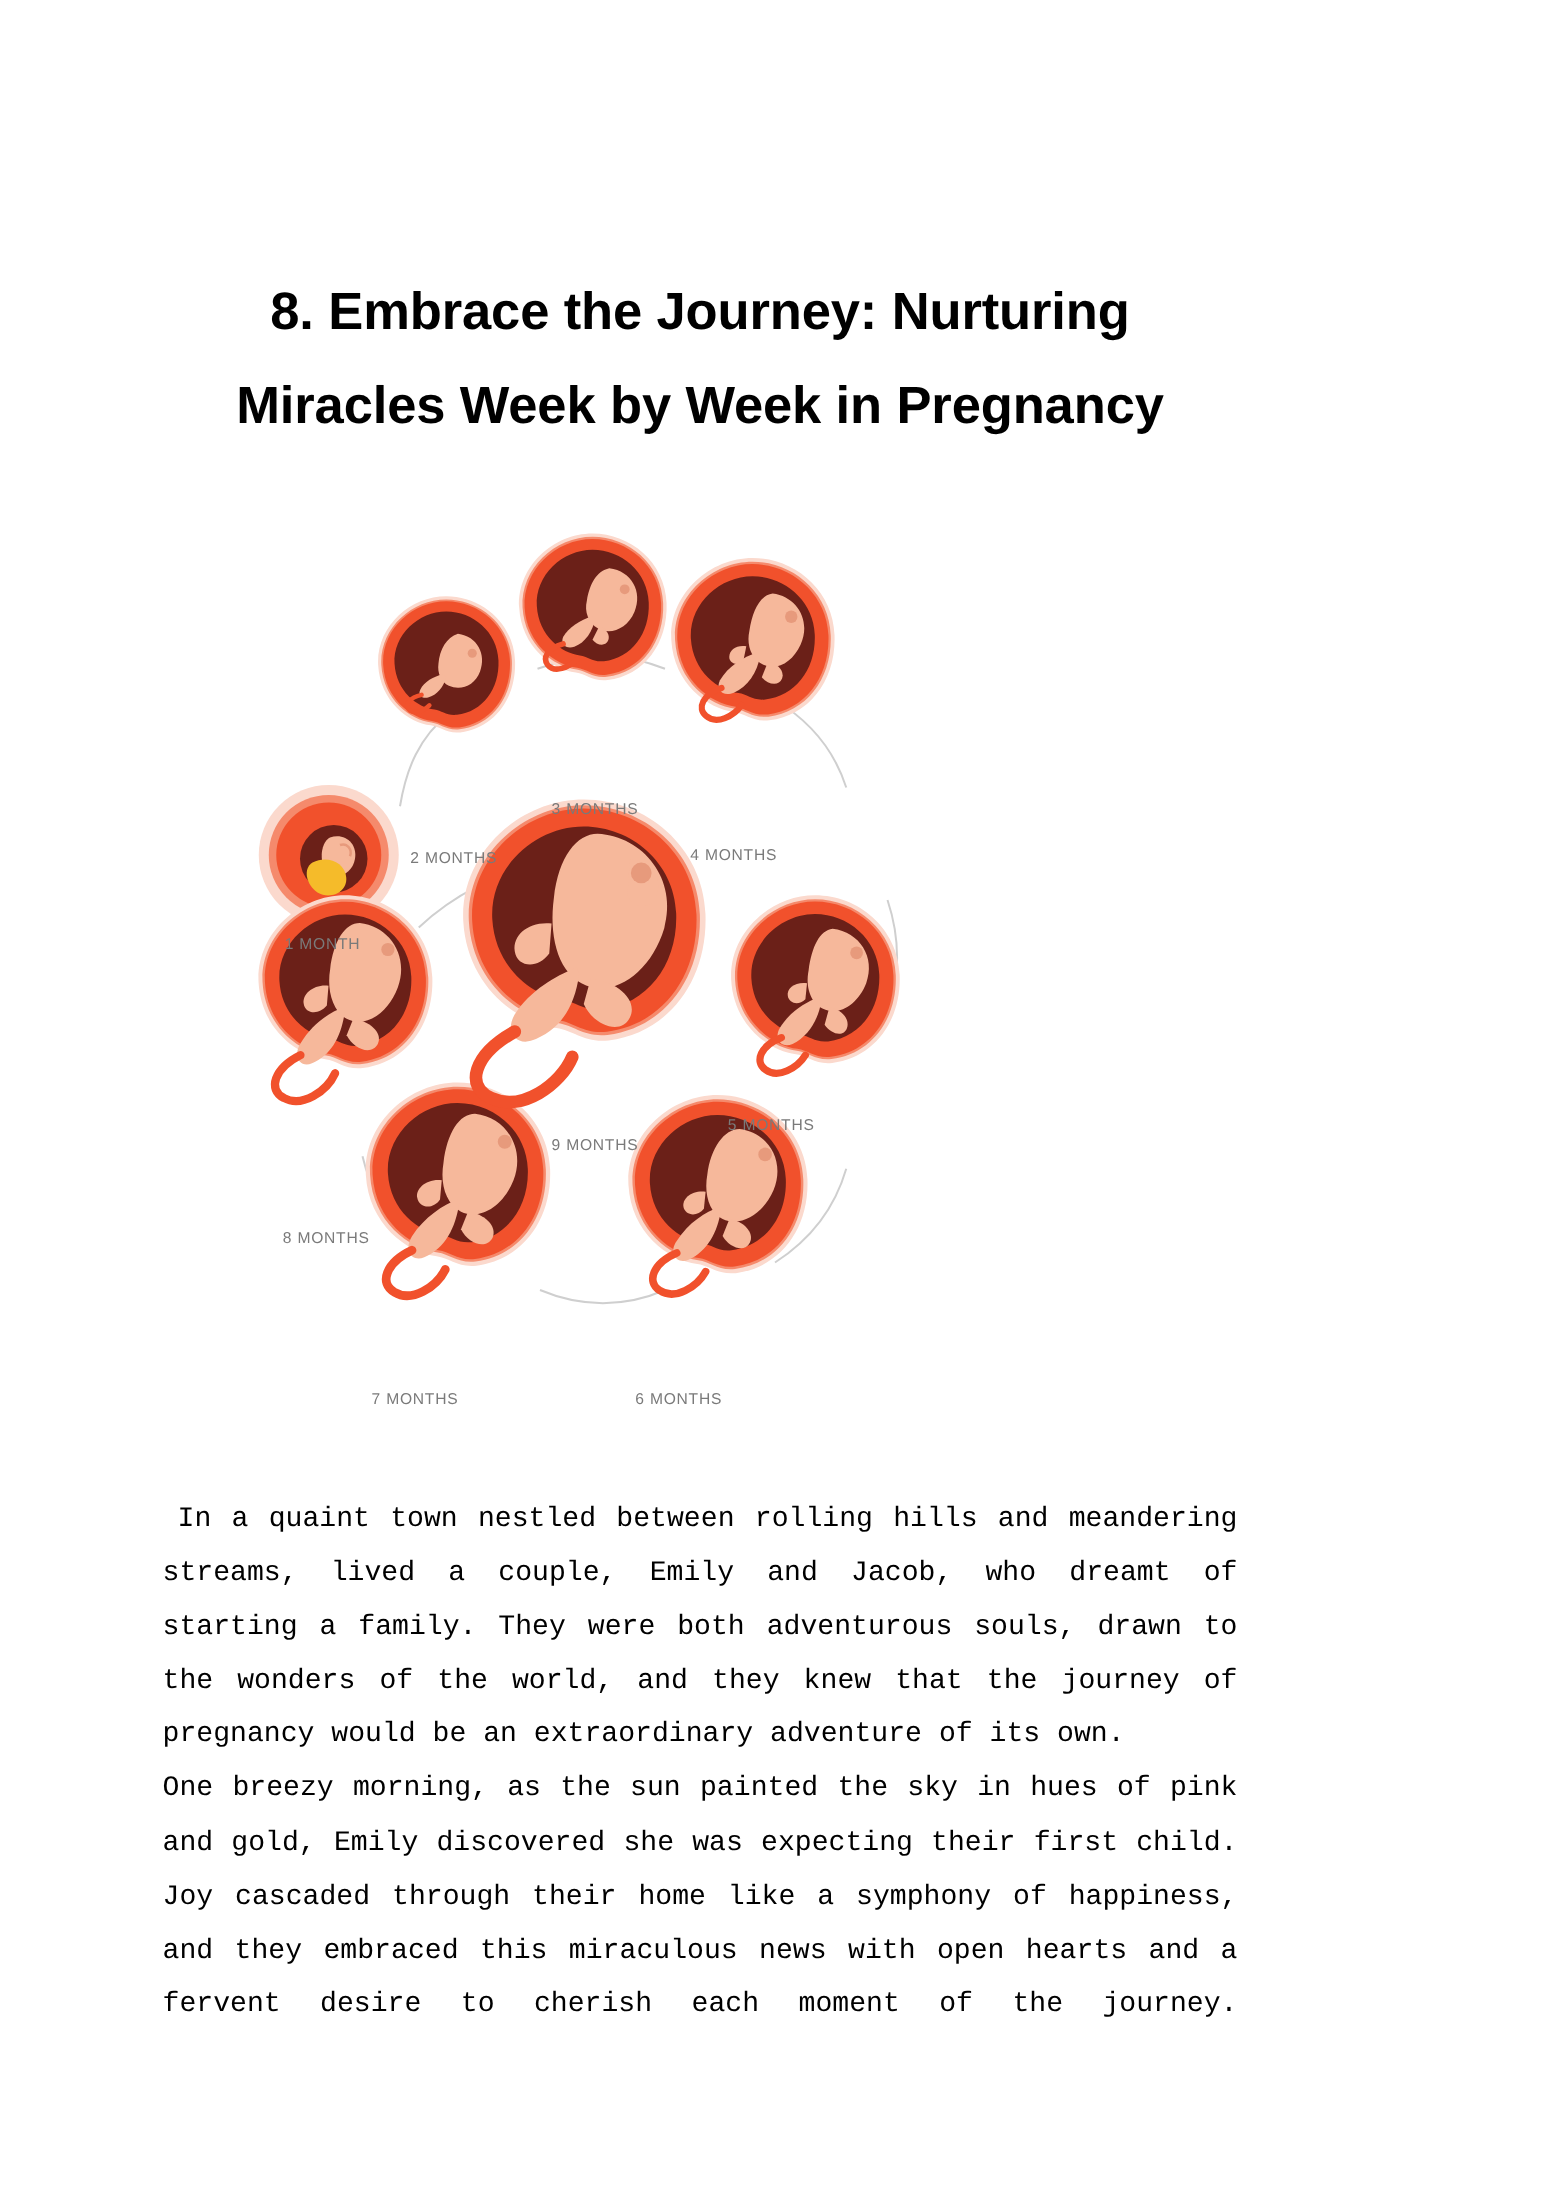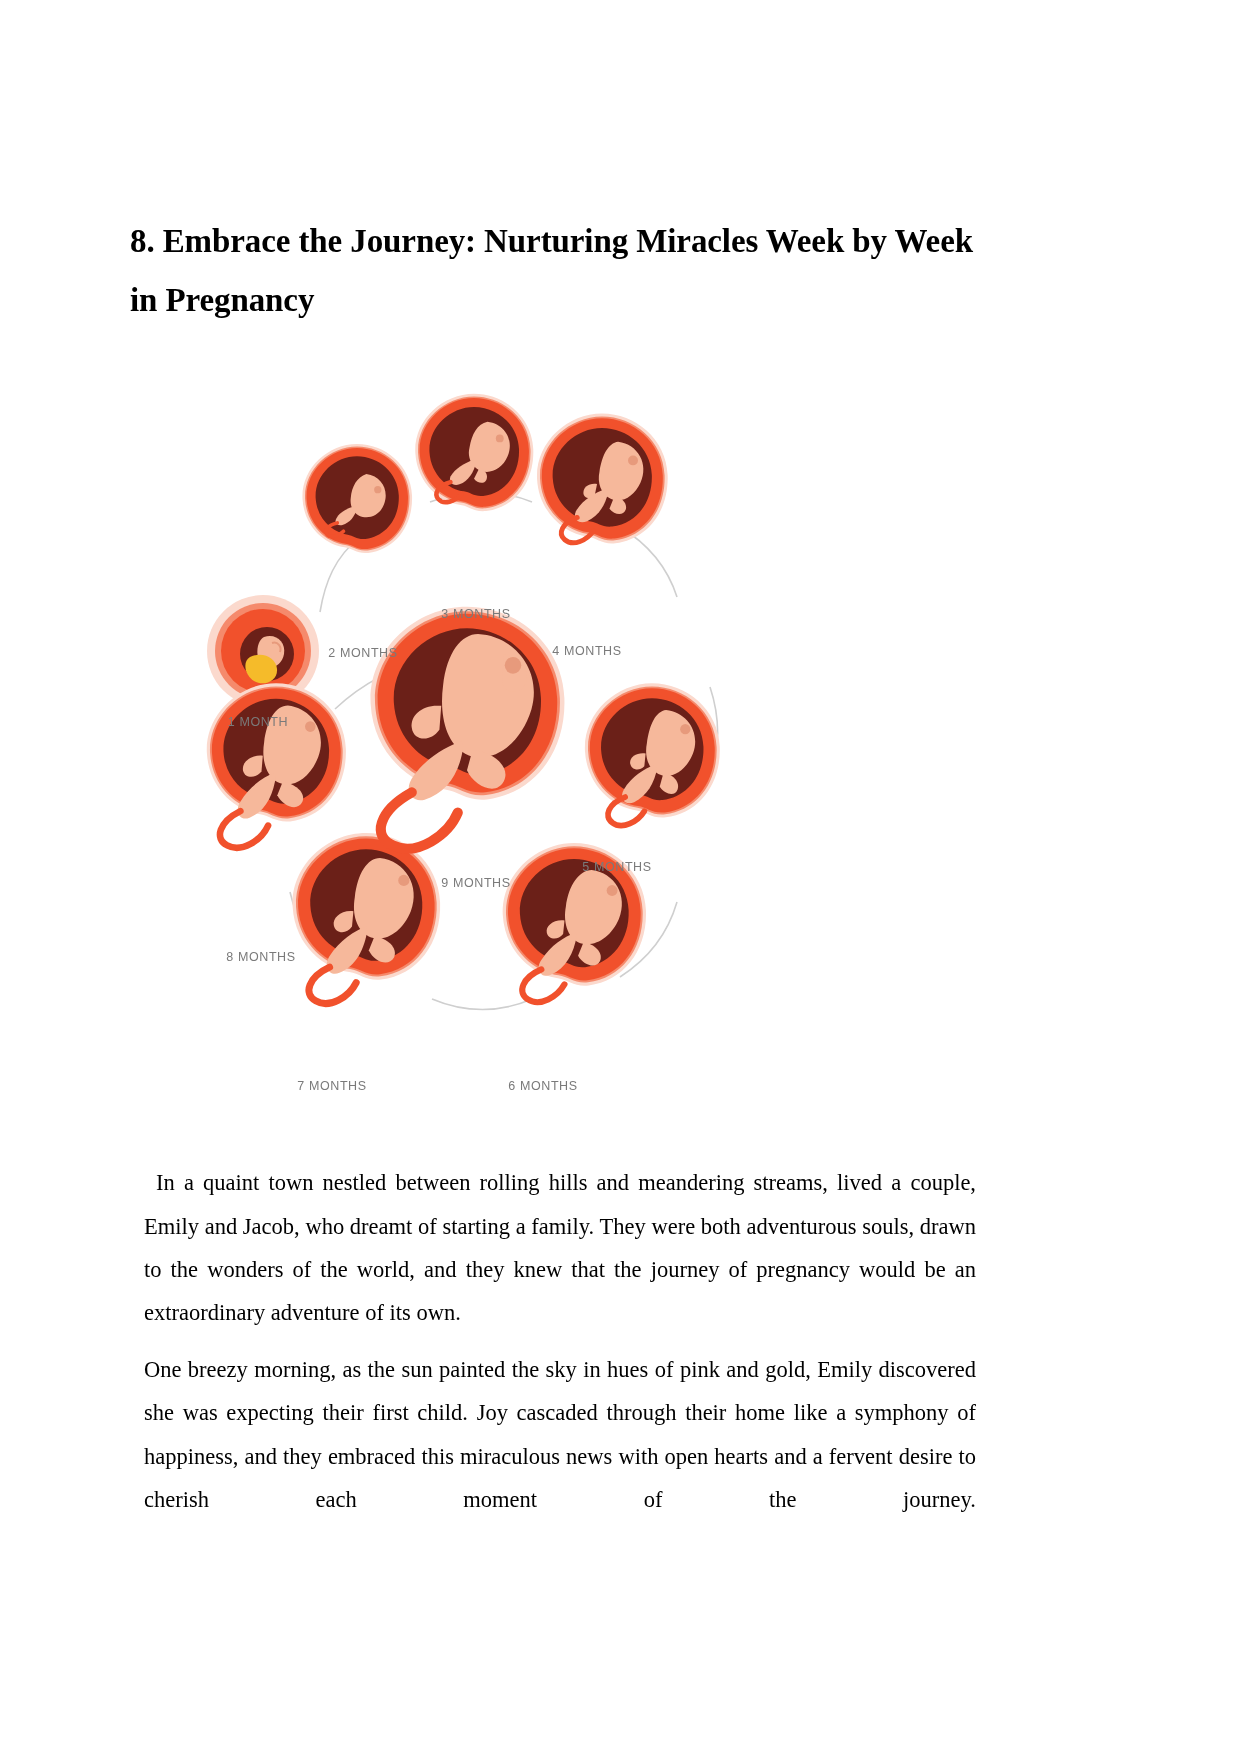--- a/index.html
+++ b/index.html
@@ -22,25 +22,25 @@
     padding: 0;
     position: relative;
   }
   .content {
     position: absolute;
     left: 130px;
     top: 0;
     width: 860px;
   }
   h1.doc-title {
-    font-family: Liberation Serif, serif;
+    font-family: Liberation Sans, sans-serif;
     font-weight: bold;
-    font-size: 33px;
+    font-size: 42px;
     line-height: 1.78;
-    text-align: left;
+    text-align: center;
     margin: 0;
     padding-top: 212px;
     letter-spacing: -0.1px;
     color: #000;
   }
   .figure-wrap {
     margin-top: 58px;
     display: flex;
     justify-content: center;
   }
@@ -51,26 +51,26 @@
     font-family: "Liberation Sans", "DejaVu Sans", sans-serif;
     font-size: 12.5px;
     fill: #7a7a7a;
     letter-spacing: 0.6px;
     font-weight: 500;
   }
   .body-text {
     margin-top: 54px;
   }
   p.para {
-    font-family: Liberation Serif, serif;
+    font-family: Liberation Mono, monospace;
     font-size: 22.5px;
     line-height: 1.92;
     text-align: justify;
     text-justify: inter-word;
-    margin: 14px;
+    margin: 0;
     color: #000;
     hyphens: none;
   }
   p.para.first {
     text-indent: 12px;
   }
   p.para:last-child::after {
     content: "";
     display: inline-block;
     width: 100%;

